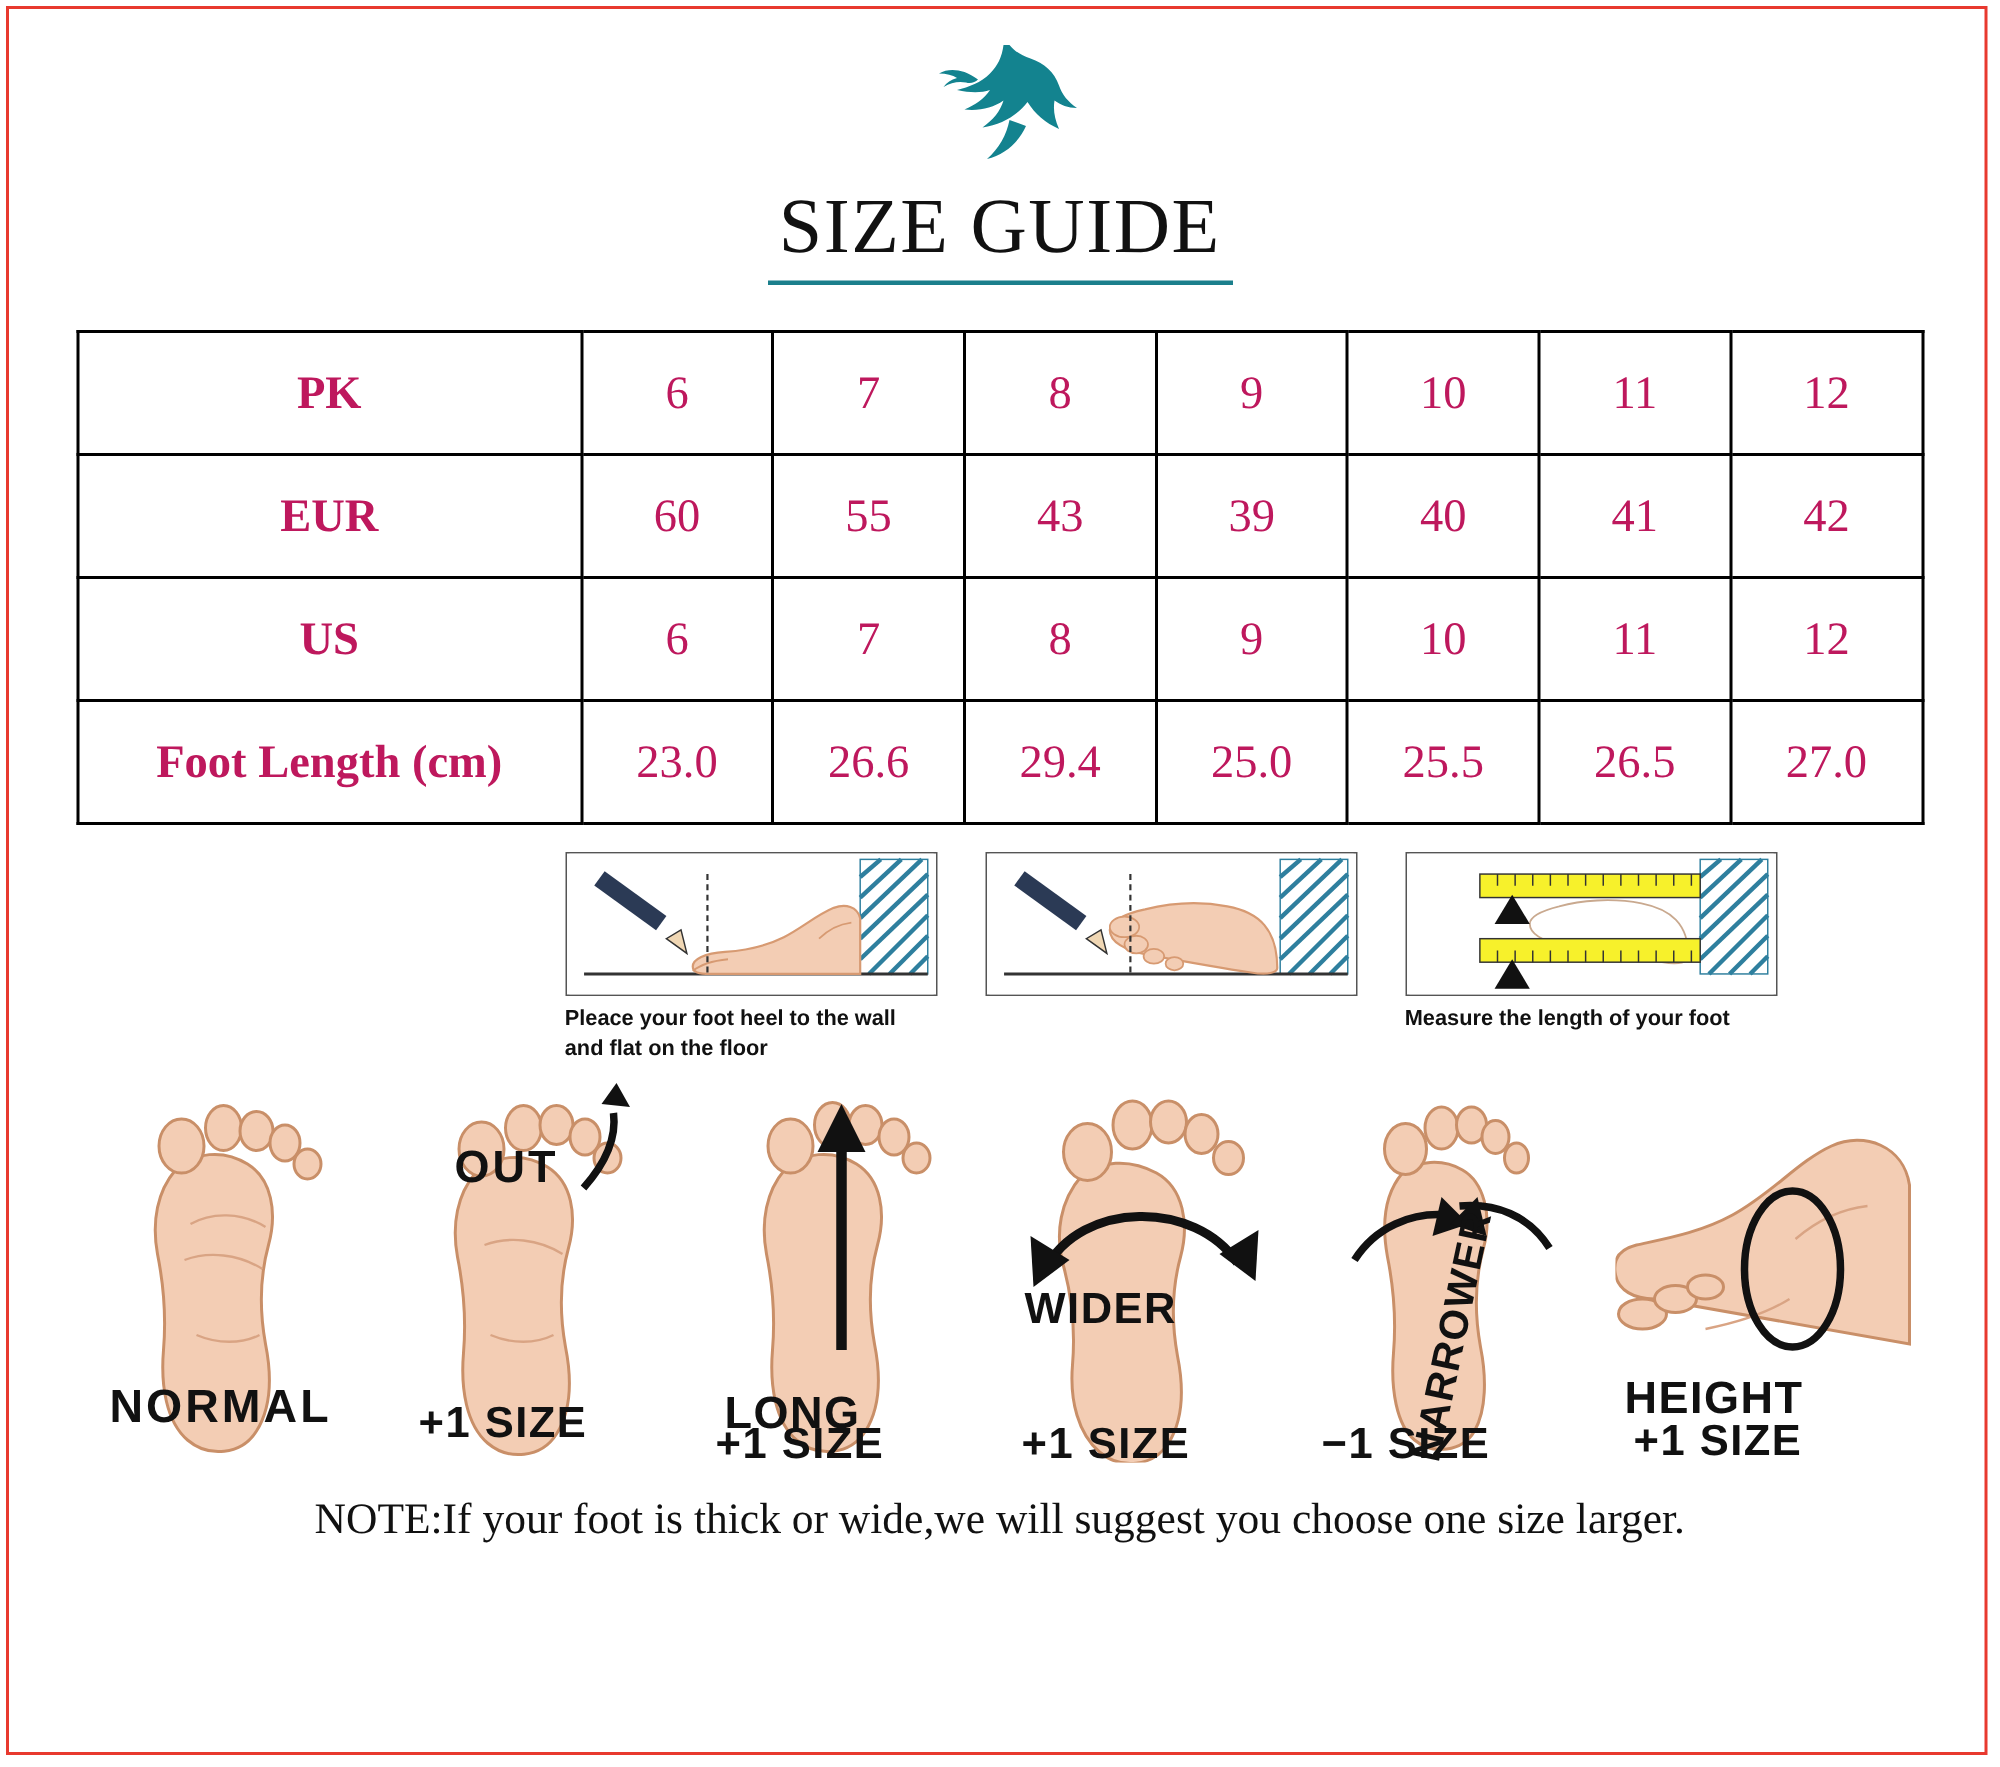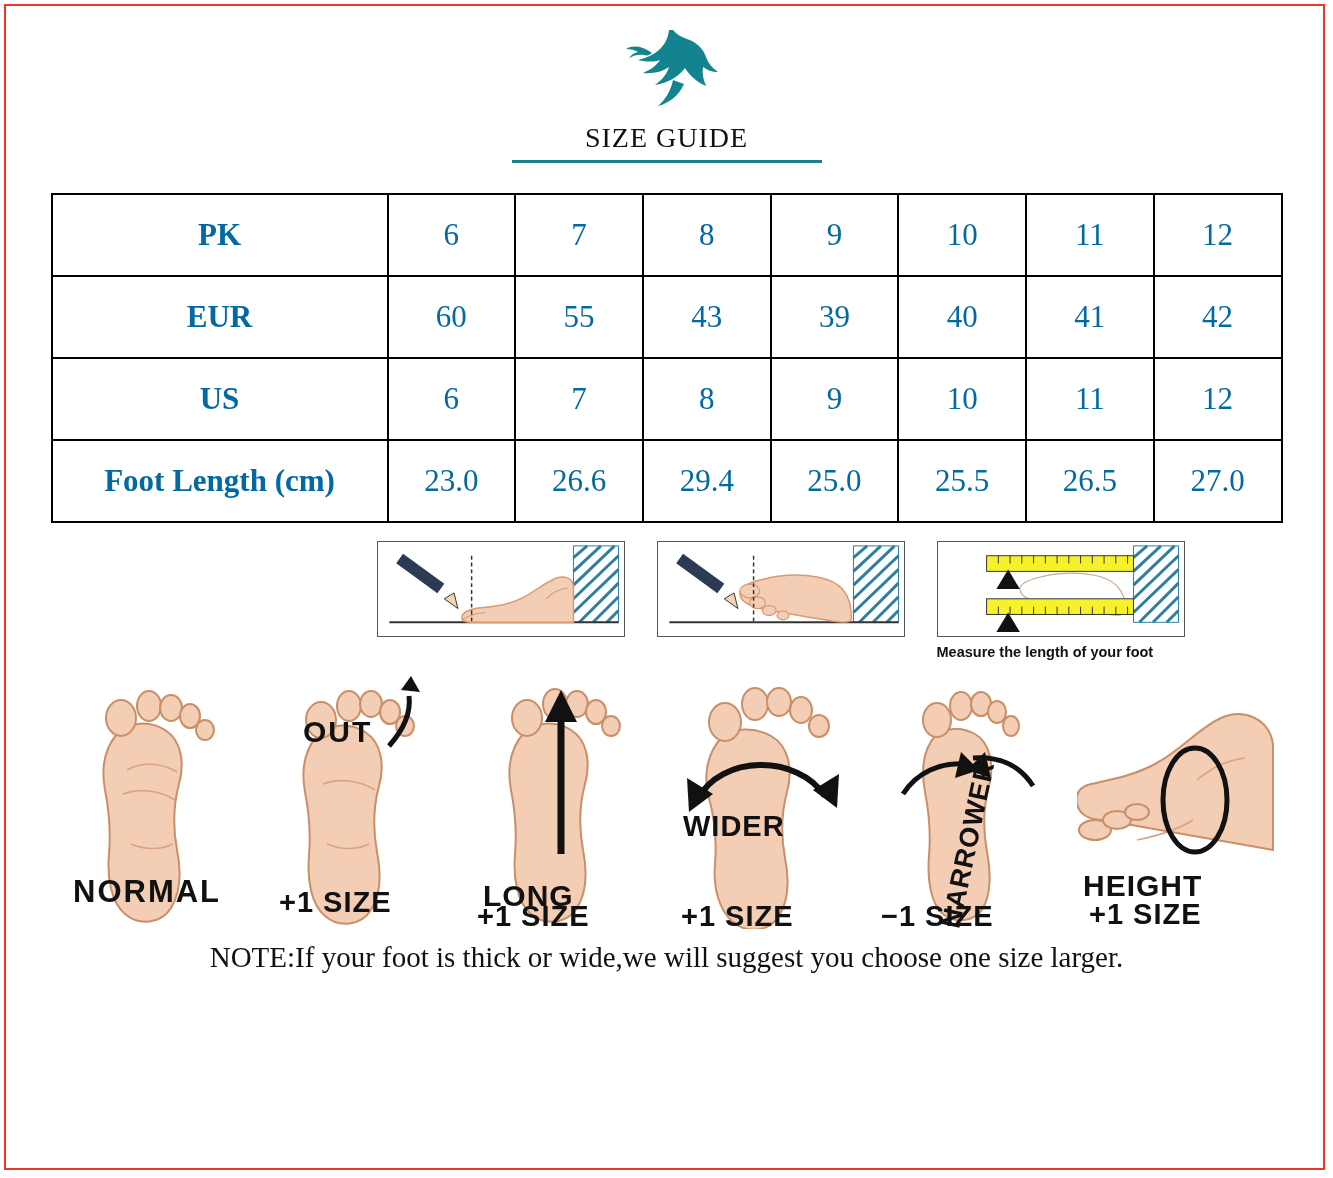--- a/index.html
+++ b/index.html
@@ -38,21 +38,21 @@
     padding-top: 8px;
   }
   .logo {
     width: 120px;
     height: 90px;
     margin: 0 auto;
     display: block;
   }
   .title {
     font-family: "Liberation Serif", serif;
-    font-size: 28px;
+    font-size: 52px;
     letter-spacing: 1px;
     color: #111;
     margin: 6px 0 0 0;
     font-weight: 400;
   }
   .title-rule {
     width: 310px;
     height: 3px;
     background: #1b7f8c;
     margin: 6px auto 0 auto;
@@ -64,21 +64,21 @@
     width: 1232px;
     margin: 30px auto 0 auto;
     table-layout: fixed;
   }
   .size-table td {
     border: 2px solid #000;
     text-align: center;
     font-size: 31px;
     height: 80px;
     font-family: "Liberation Serif", serif;
-    color: #0369a1;
+    color: #be185d;
     padding: 0;
   }
   .size-table td.rowhead {
     font-weight: bold;
     font-size: 31px;
     width: 334px;
   }
 
   
   .steps {
@@ -122,21 +122,21 @@
     width: 200px;
     height: 255px;
   }
   .foot-cell svg { display: block; }
 
   
   .note {
     text-align: center;
     font-family: "Liberation Serif", serif;
     font-size: 29px;
-    margin-top: 12px;
+    margin-top: 22px;
     color: #111;
   }
 </style>
 </head>
 <body>
 
 <div class="page-border"></div>
 
 <div class="content">
 
@@ -223,20 +223,21 @@
         <path d="M84 80 c6 -5 14 -7 24 -8" fill="none" stroke="#d79a72" stroke-width="1.2"></path>
         <path d="M170 58 c6 -6 14 -10 22 -11" fill="none" stroke="#d79a72" stroke-width="1.2"></path>
 
         <line x1="94" y1="14" x2="94" y2="82" stroke="#333" stroke-width="1.5" stroke-dasharray="4 3"></line>
 
         <g>
           <rect x="24" y="12" width="52" height="12" transform="rotate(36 24 12)" fill="#2b3a55"></rect>
           <path d="M66 58 l14 10 l-4 -16 z" transform="rotate(0)" fill="#f0d7b4" stroke="#333" stroke-width="1"></path>
         </g>
       </svg>
+      <div class="step-cap">Pleace your foot heel to the wall and flat on the floor</div>
     </div>
 
     <div class="step">
       <svg class="step-img" viewBox="0 0 248 96">
         <rect x="0" y="0" width="248" height="96" fill="#fff"></rect>
         <g>
           <rect x="198" y="4" width="46" height="78" fill="#fff" stroke="#2e7f9e" stroke-width="1"></rect>
           <g stroke="#2e7f9e" stroke-width="3">
             <line x1="198" y1="16" x2="212" y2="4"></line>
               <line x1="198" y1="30" x2="226" y2="4"></line>

